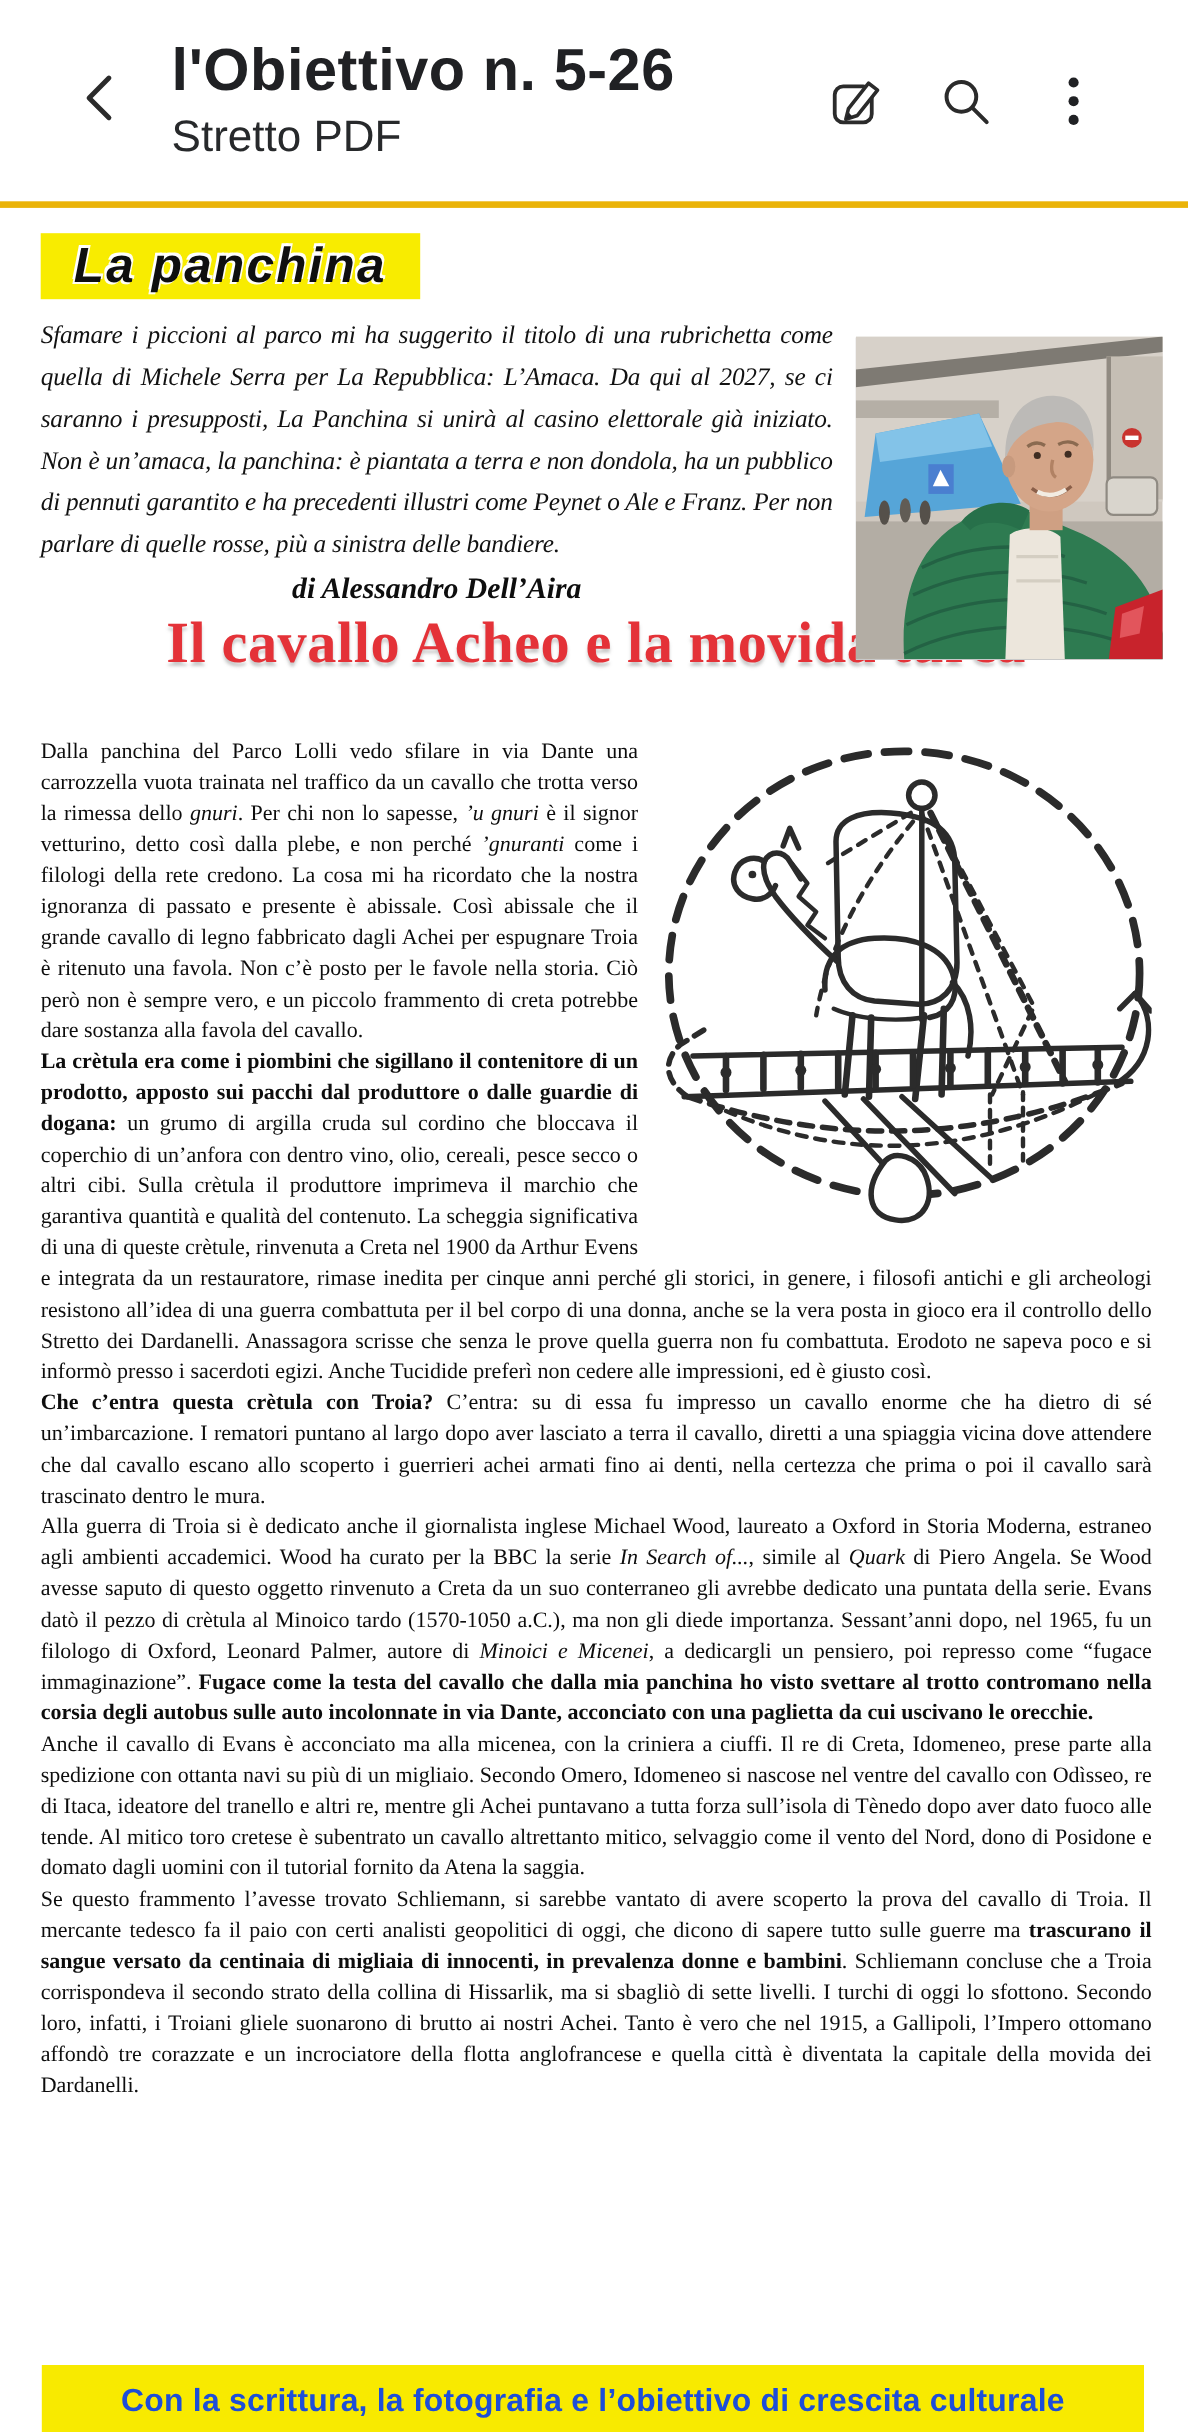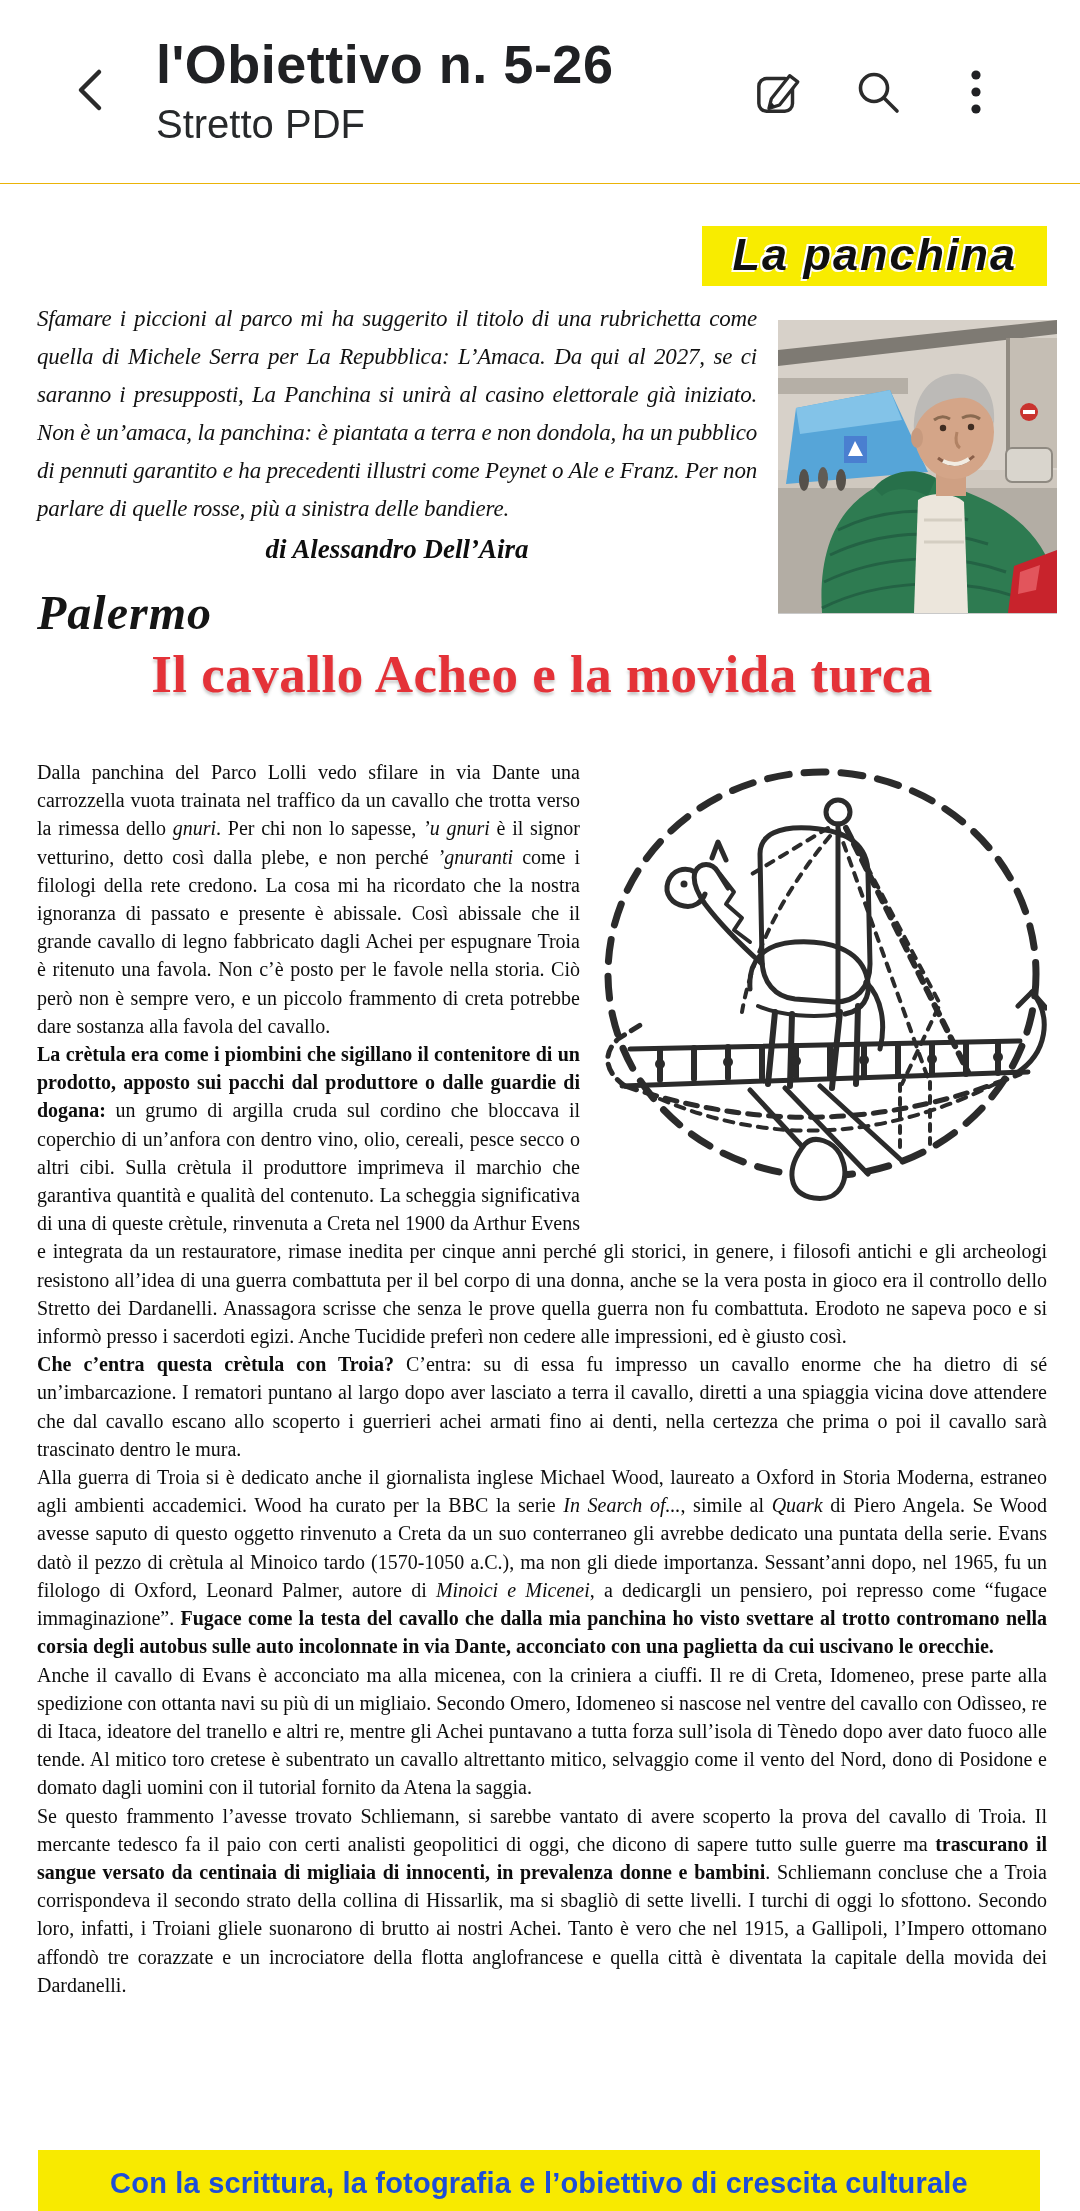--- a/index.html
+++ b/index.html
@@ -1,34 +1,34 @@
 <!DOCTYPE html>
 <html><head>
 <meta charset="utf-8">
 <style>
   html,body{margin:0;padding:0;background:#ffffff;}
   .screen{position:relative;width:1080px;height:2211px;background:#fff;overflow:hidden;
           font-family:"Liberation Serif",serif;color:#0e0e0e;}
 
   
-  .appbar{height:183px;border-bottom:1px solid #eab308;display:flex;align-items:center;background:#fff;}
+  .appbar{height:183px;border-bottom:6px solid #eab308;display:flex;align-items:center;background:#fff;}
   .back-btn{margin-left:70px;width:40px;height:56px;display:flex;align-items:center;justify-content:center;}
   .titles{margin-left:46px;}
   .app-title{font-family:"Liberation Sans",sans-serif;font-weight:700;font-size:54px;
              color:#202124;letter-spacing:.5px;line-height:1.05;}
   .app-sub{font-family:"Liberation Sans",sans-serif;font-weight:400;font-size:40px;
            color:#27292b;margin-top:9px;}
   .actions{margin-left:auto;margin-right:80px;display:flex;align-items:center;gap:50px;}
   .icon-btn{width:48px;height:48px;display:flex;align-items:center;justify-content:center;}
   .icon-btn svg{display:block;}
 
   
   .page{position:relative;padding:0 33px 0 37px;}
 
-  .rubric-row{text-align:right;margin-top:42px;}
+  .rubric-row{text-align:left;margin-top:23px;}
   .rubric{display:inline-block;background:#f8ec00;color:#0f0f0f;
           font-family:"Liberation Sans",sans-serif;font-style:italic;font-weight:700;
           font-size:45px;line-height:1;letter-spacing:2px;padding:6px 30px 9px;
           text-shadow:-2px -2px 0 #ffffff,2px -2px 0 #fffdf2,-2px 2px 0 #fffdf2;}
 
   .intro{margin-top:14px;width:720px;font-style:italic;font-size:23px;line-height:38px;
          letter-spacing:-0.2px;text-align:justify;color:#121212;}
   .byline{width:720px;margin-top:6px;text-align:center;font-weight:700;font-style:italic;font-size:27px;}
 
   .author-photo{position:absolute;left:778px;top:94px;width:279px;height:293px;margin:0;
@@ -141,21 +141,20 @@
         <circle cx="165" cy="108" r="3.2" fill="#3f2d22"></circle>
         <circle cx="193" cy="107" r="3.2" fill="#3f2d22"></circle>
         <path d="M179 112 Q176 124 182 128" stroke="#b18264" stroke-width="3" fill="none"></path>
         <path d="M160 138 Q178 152 196 136" stroke="#8a5f49" stroke-width="3" fill="none"></path>
         <path d="M165 141 Q178 148 191 139" stroke="#f2ece2" stroke-width="4" fill="none"></path>
         <polygon points="236,246 279,230 279,293 230,293" fill="#c8232c"></polygon>
         <polygon points="242,252 262,245 258,270 240,274" fill="#e2555c"></polygon>
       </svg>
     </figure>
 
-    <div class="kicker">Palermo</div>
     <div class="headline">Il cavallo Acheo e la movida turca</div>
 
     <div class="article">
       <figure class="horse-fig">
         <svg width="447" height="450" viewBox="0 0 447 450">
           <ellipse class="sketch" cx="222" cy="220" rx="214" ry="202" stroke-width="7" stroke-dasharray="22 15"></ellipse>
 
           <path class="sketch" d="M160 100 C160 80 180 72 210 74 C250 77 268 92 268 120 L270 210 C270 235 255 248 235 248 L195 245 C175 243 162 228 162 205 Z" stroke-width="5"></path>
 
           <circle class="sketch" cx="238" cy="58" r="12" stroke-width="5"></circle>

